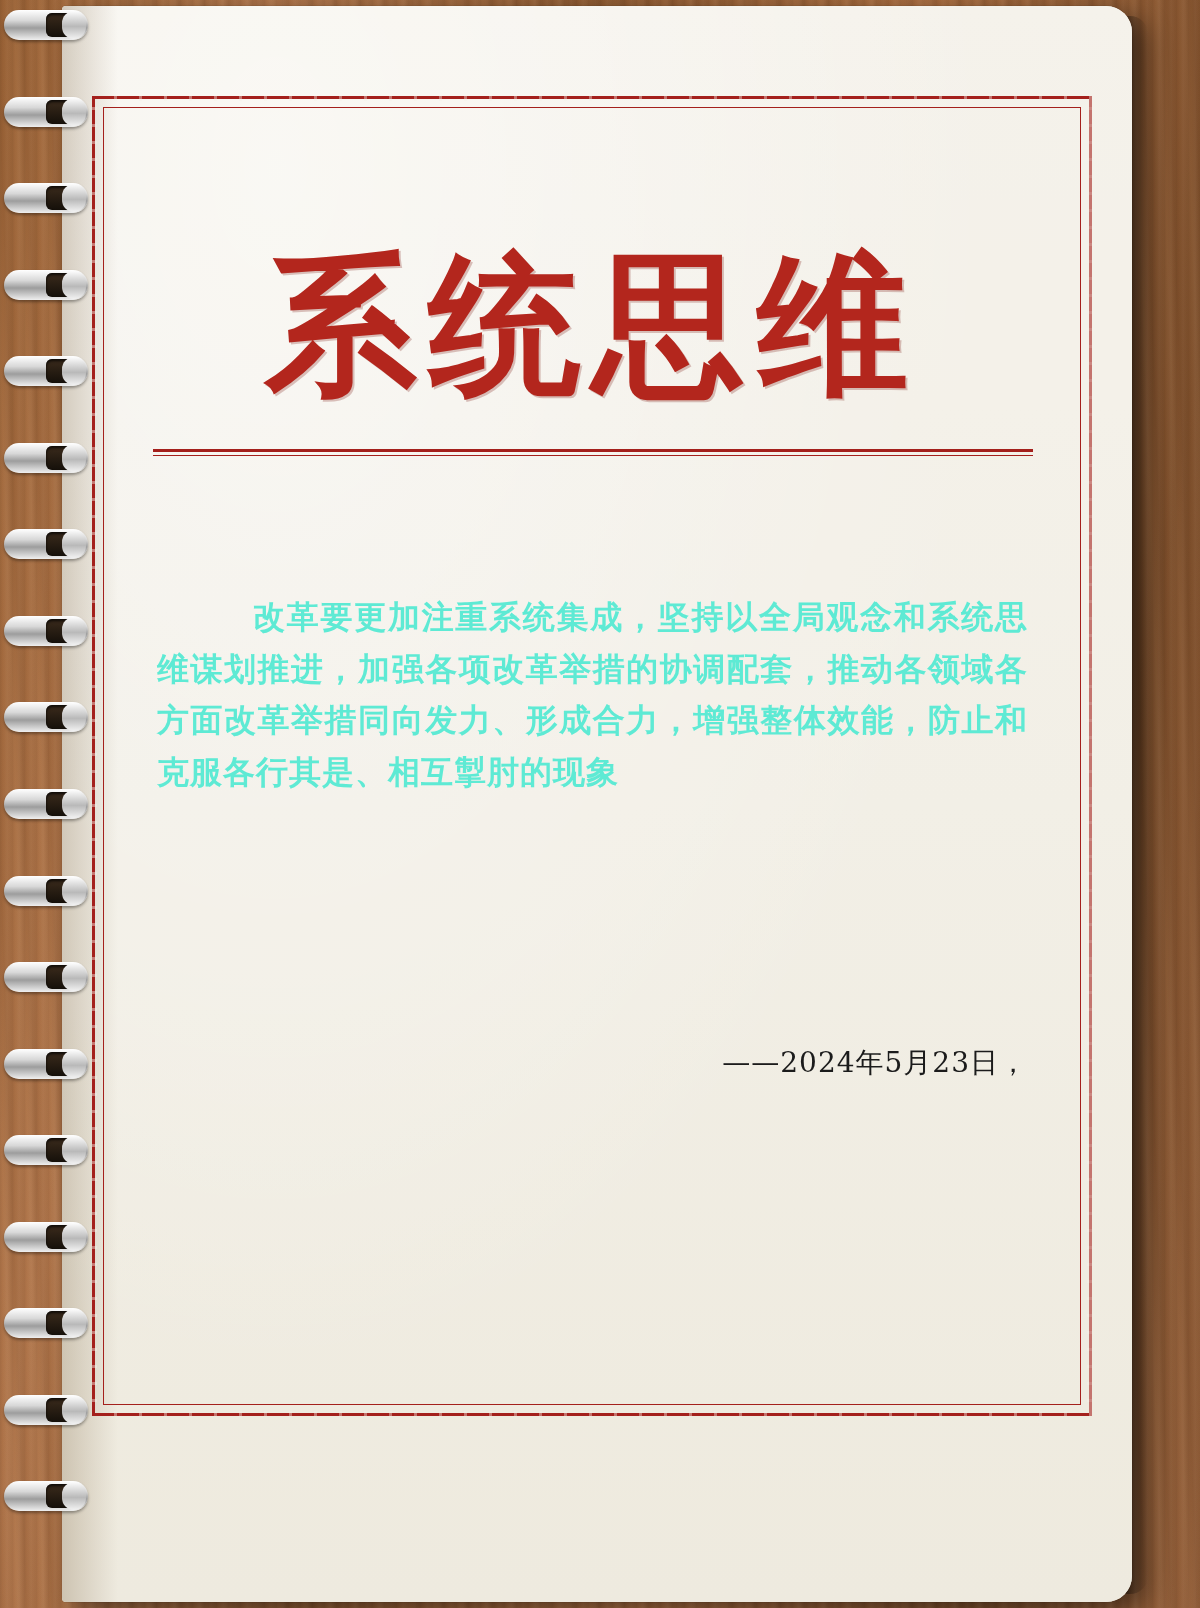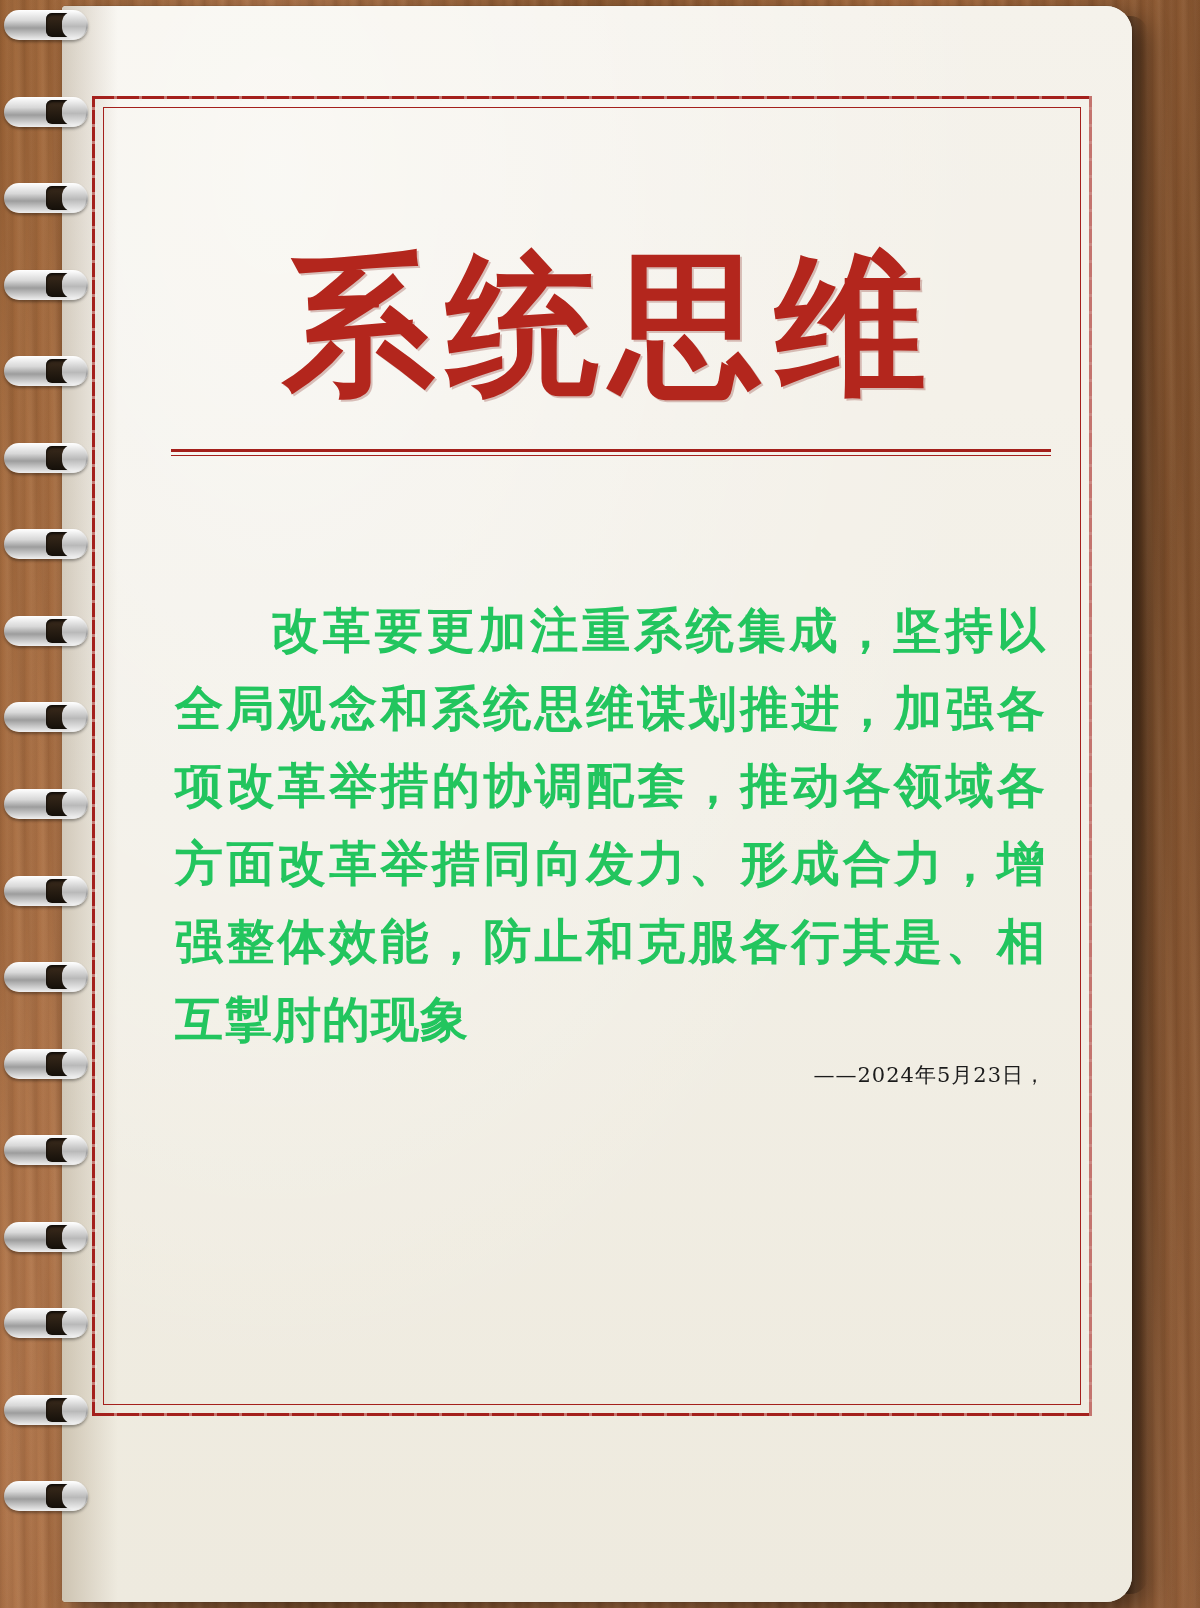--- a/index.html
+++ b/index.html
@@ -136,21 +136,21 @@
     -webkit-mask-composite: xor;
     mask-composite: exclude;
     padding: 5px;
     box-sizing: border-box;
     opacity: .5;
   }
 
   
   .content {
     position: absolute;
-    left: 163px;
+    left: 145px;
     top: 150px;
     width: 895px;
   }
   .title {
     font-family: "DejaVu Serif", "Liberation Serif", serif;
     font-weight: 700;
     color: #b3261d;
     font-size: 152px;
     letter-spacing: 12px;
     text-align: center;
@@ -167,31 +167,32 @@
   .title-rule .inner {
     display: block;
     margin-top: 3px;
     border-top: 1px solid #a4201c;
   }
 
   .body-text {
     margin: 140px 12px 0 12px;
     font-family: "DejaVu Serif", "Liberation Serif", serif;
     font-weight: 700;
-    font-size: 48px;
+    font-size: 32px;
     line-height: 1.62;
-    color: #22c55e;
+    color: #5eead4;
     text-align: justify;
     text-indent: 96px;
     letter-spacing: 1px;
   }
 
   .attribution {
+    margin-top: 240px;
     font-family: "DejaVu Serif", "Liberation Serif", serif;
-    font-size: 21px;
+    font-size: 28px;
     color: #1b1b1b;
     line-height: 1.7;
   }
   .attrib-date {
     text-align: right;
     padding-right: 12px;
     letter-spacing: 1px;
   }
   .attrib-source {
     text-align: center;

